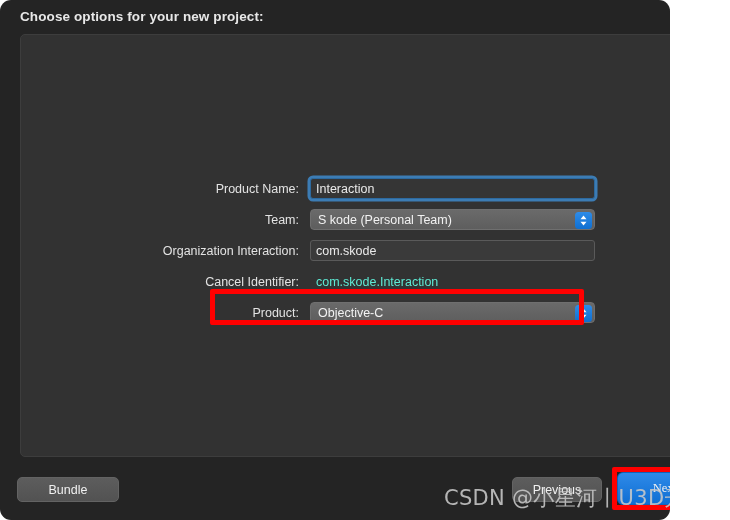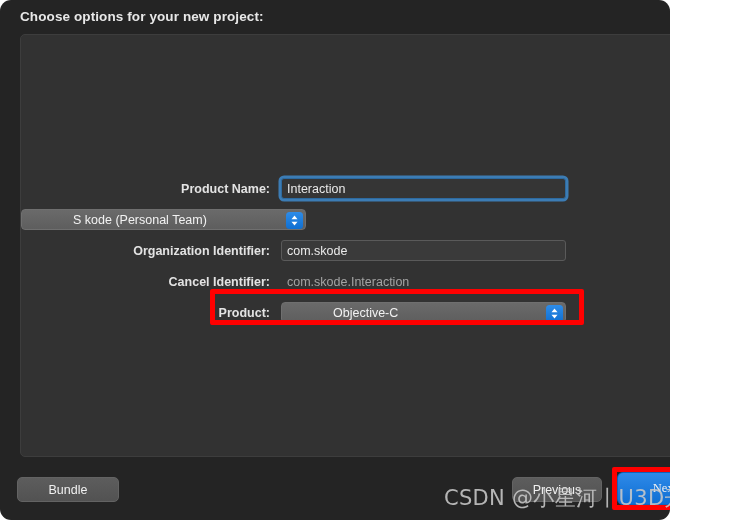--- a/index.html
+++ b/index.html
@@ -57,23 +57,24 @@
     height: 31px;
     display: flex;
     align-items: center;
   }
 
   .row-label {
     width: 260px;
     text-align: right;
     padding-right: 11px;
     font-size: 12.5px;
-    font-weight: bold;
+    font-weight: normal;
     color: #e3e3e3;
     white-space: nowrap;
+    margin-left: 29px;
   }
 
   .row-control {
     width: 285px;
     position: relative;
     height: 100%;
     display: flex;
     align-items: center;
   }
 
@@ -100,21 +101,20 @@
   
   .popup {
     position: relative;
     width: 285px;
     height: 21px;
     background: linear-gradient(#6a6a6a, #5e5e5e);
     border: 1px solid #6f6f6f;
     border-radius: 4px;
     display: flex;
     align-items: center;
-    padding-left: 44px;
   }
   .popup-value {
     font-size: 12.5px;
     color: #f2f2f2;
     padding-left: 7px;
     white-space: nowrap;
     overflow: hidden;
   }
   .stepper {
     position: absolute;
@@ -125,21 +125,21 @@
     background: linear-gradient(#2e8ce8, #0f6fd1);
     border-radius: 3.5px;
     display: flex;
     align-items: center;
     justify-content: center;
   }
   .stepper svg { display: block; }
 
   .static-value {
     font-size: 12.5px;
-    color: #a3a3a3;
+    color: #5eead4;
     padding-left: 6px;
     white-space: nowrap;
   }
 
   
   .redbox {
     position: absolute;
     border: 5px solid #ff0000;
     border-radius: 2px;
     pointer-events: none;
@@ -209,35 +209,36 @@
     <div id="form">
 
       <div class="row">
         <div class="row-label">Product Name:</div>
         <div class="row-control">
           <input class="text-input focused" type="text" value="Interaction" style="">
         </div>
       </div>
 
       <div class="row">
+        <div class="row-label">Team:</div>
         <div class="row-control">
           <div class="popup">
             <span class="popup-value">S kode (Personal Team)</span>
             <span class="stepper">
               <svg width="11" height="13" viewBox="0 0 11 13">
                 <path d="M5.5 1.4 L8.5 5.2 L2.5 5.2 Z" fill="#ffffff"></path>
                 <path d="M5.5 11.6 L2.5 7.8 L8.5 7.8 Z" fill="#ffffff"></path>
               </svg>
             </span>
           </div>
         </div>
       </div>
 
       <div class="row">
-        <div class="row-label">Organization Identifier:</div>
+        <div class="row-label">Organization Interaction:</div>
         <div class="row-control">
           <input class="text-input" type="text" value="com.skode" style="">
         </div>
       </div>
 
       <div class="row">
         <div class="row-label">Cancel Identifier:</div>
         <div class="row-control">
           <span class="static-value">com.skode.Interaction</span>
         </div>

